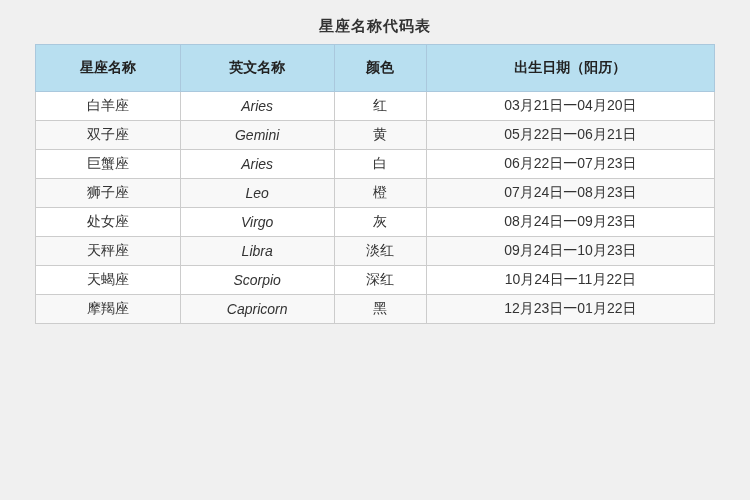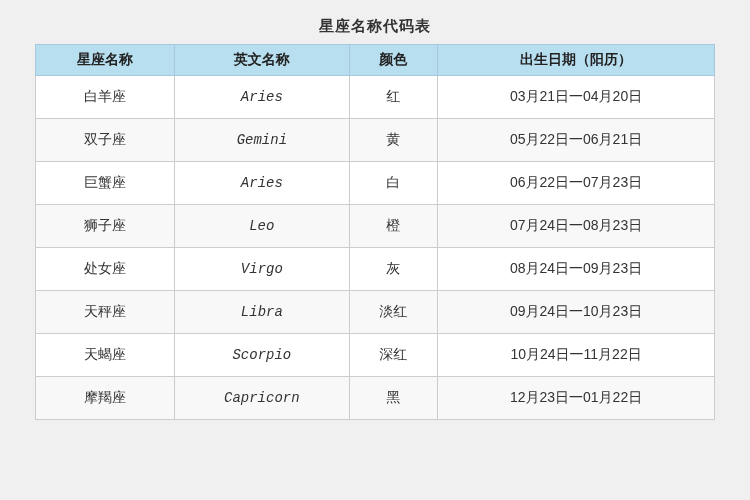--- a/index.html
+++ b/index.html
@@ -29,39 +29,39 @@
       margin-top: 7px;
     }
     .zodiac-table {
       width: 680px;
       border-collapse: collapse;
       background: #fff;
     }
     .zodiac-table th {
       background-color: #b8dff0;
       border: 1px solid #aac8dd;
-      padding: 6px 10px;
+      padding: 14px 10px;
       text-align: center;
       font-weight: bold;
       color: #222;
       font-size: 14px;
     }
     .zodiac-table td {
       border: 1px solid #ccc;
-      padding: 12px 10px;
+      padding: 5px 10px;
       text-align: center;
       color: #333;
       font-size: 14px;
       background: #fff;
     }
     .zodiac-table tr:nth-child(even) td {
       background: #f8f8f8;
     }
     .zodiac-table td.english {
-      font-family: Liberation Mono, monospace;
+      font-family: Liberation Sans, sans-serif;
       font-style: italic;
       margin-top: 41px;
     }
     .zodiac-table td.date-col {
       font-family: Arial, "SimSun", serif;
     }
   </style>
 </head>
 <body>
 

